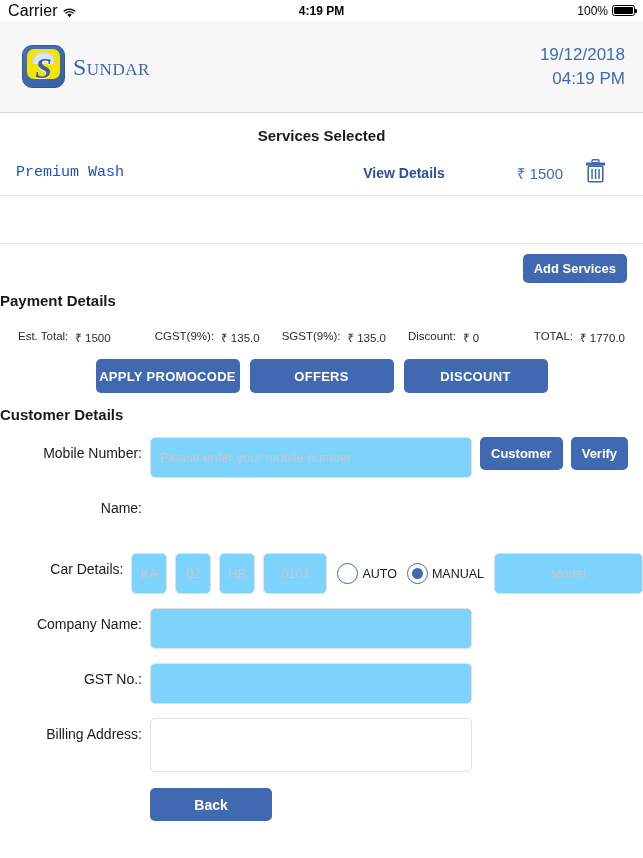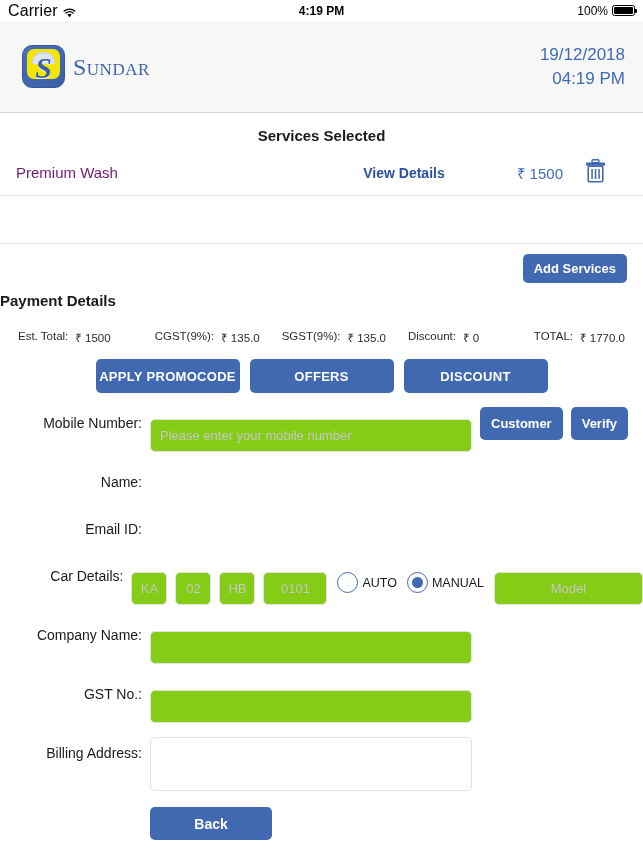--- a/index.html
+++ b/index.html
@@ -109,21 +109,21 @@
     color: #1a1a1a;
     padding: 14px 0 6px;
   }
   .service-row {
     height: 46px;
     display: flex;
     align-items: center;
     padding: 0 16px;
     border-bottom: 1px solid #e3e3e3;
   }
-  .service-name { font-size: 15px; color: #701a75; flex: 1; }
+  .service-name { font-size: 15px; color: #1d4ed8; flex: 1; font-family: Liberation Mono, monospace; }
   .view-details {
     font-size: 14px; font-weight: bold; color: #2d4fa0;
     width: 150px; text-align: center;
   }
   .service-price {
     font-size: 15px; color: #3f6ab5; width: 84px; text-align: right;
   }
   .trash-wrap { width: 64px; display: flex; justify-content: center; }
   .service-blank { height: 48px; border-bottom: 1px solid #e3e3e3; }
 
@@ -172,25 +172,24 @@
   .frow {
     display: flex; align-items: flex-start;
     margin-top: 14px;
     padding-left: 0;
   }
   .frow .flabel {
     width: 150px; text-align: right; padding-right: 8px;
     font-size: 14px; color: #1a1a1a; line-height: 33px;
   }
   .fin {
-    height: 33px; border: 1px solid #e2e2e2; border-radius: 5px;
-    background: #84cc16; font-size: 13px; color: #222;
+    height: 41px; border: 1px solid #e2e2e2; border-radius: 5px;
+    background: #7dd3fc; font-size: 13px; color: #222;
     padding: 0 9px; font-family: "Liberation Sans", sans-serif;
     outline: none;
-    margin-top: 12px;
   }
   .fin::placeholder { color: #c7c7c7; }
   .fin-wide { width: 322px; }
   .fta {
     width: 322px; height: 54px; border: 1px solid #e2e2e2; border-radius: 5px;
     background: #fff; font-size: 13px; color: #222; padding: 7px 9px;
     font-family: "Liberation Sans", sans-serif; resize: none; outline: none;
   }
   .btn-sm { height: 33px; font-size: 13px; font-weight: bold; padding: 0 11px; margin-left: 8px; }
 
@@ -305,36 +304,36 @@
       <span class="val">₹ 1770.0</span>
     </div>
   </div>
 
   <div class="promo-row">
     <button class="btn btn-promo">APPLY PROMOCODE</button>
     <button class="btn btn-promo">OFFERS</button>
     <button class="btn btn-promo">DISCOUNT</button>
   </div>
 
+  <div class="section-title" style="padding-top:13px">Customer Details</div>
 
   <div class="form">
 
     <div class="frow">
       <div class="flabel">Mobile Number:</div>
       <input class="fin fin-wide" type="text" placeholder="Please enter your mobile number" style="">
       <button class="btn btn-sm">Customer</button>
       <button class="btn btn-sm">Verify</button>
     </div>
 
     <div class="frow">
       <div class="flabel">Name:</div>
     </div>
 
     <div class="frow">
-      <div class="flabel">Email ID:</div>
     </div>
 
     <div class="frow">
       <div class="flabel">Car Details:</div>
       <div class="car-seg">
         <input class="fin fin-car" type="text" placeholder="KA" style="">
         <input class="fin fin-car" type="text" placeholder="02" style="">
         <input class="fin fin-car" type="text" placeholder="HB" style="">
         <input class="fin fin-car4" type="text" placeholder="0101" style="">
 

